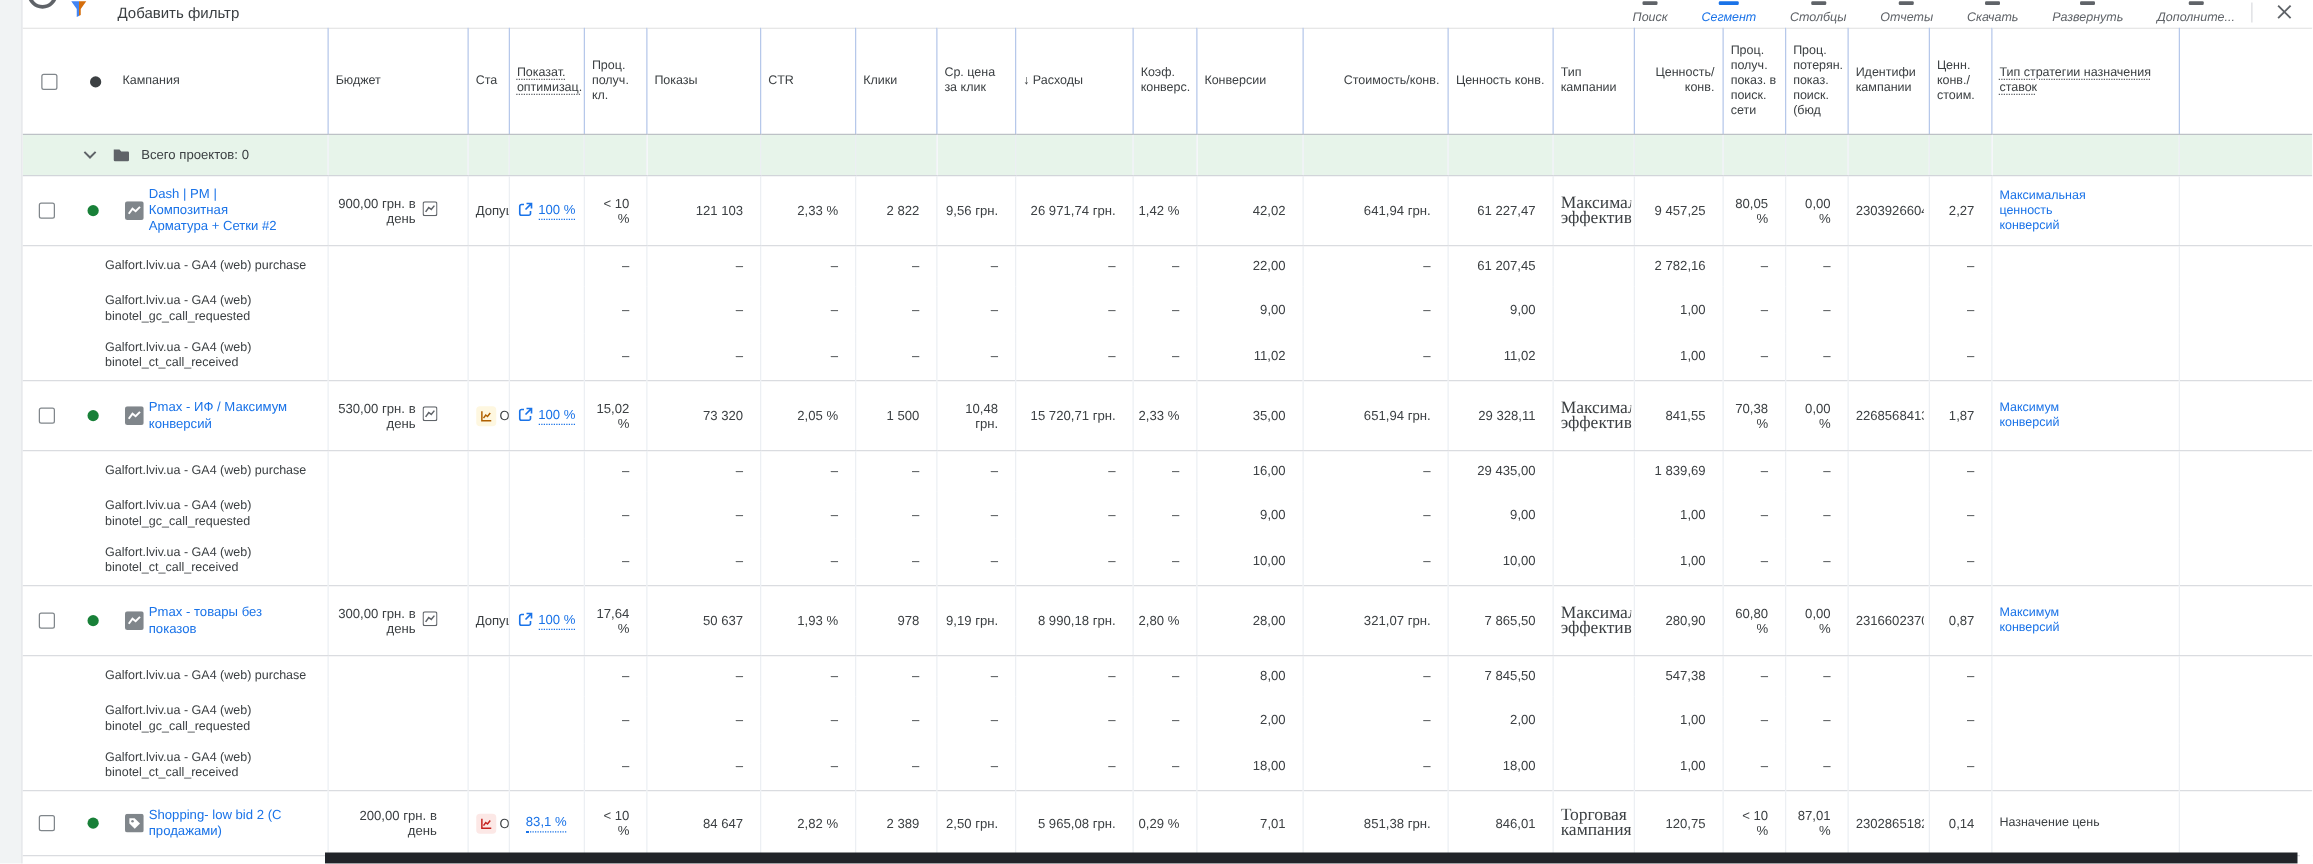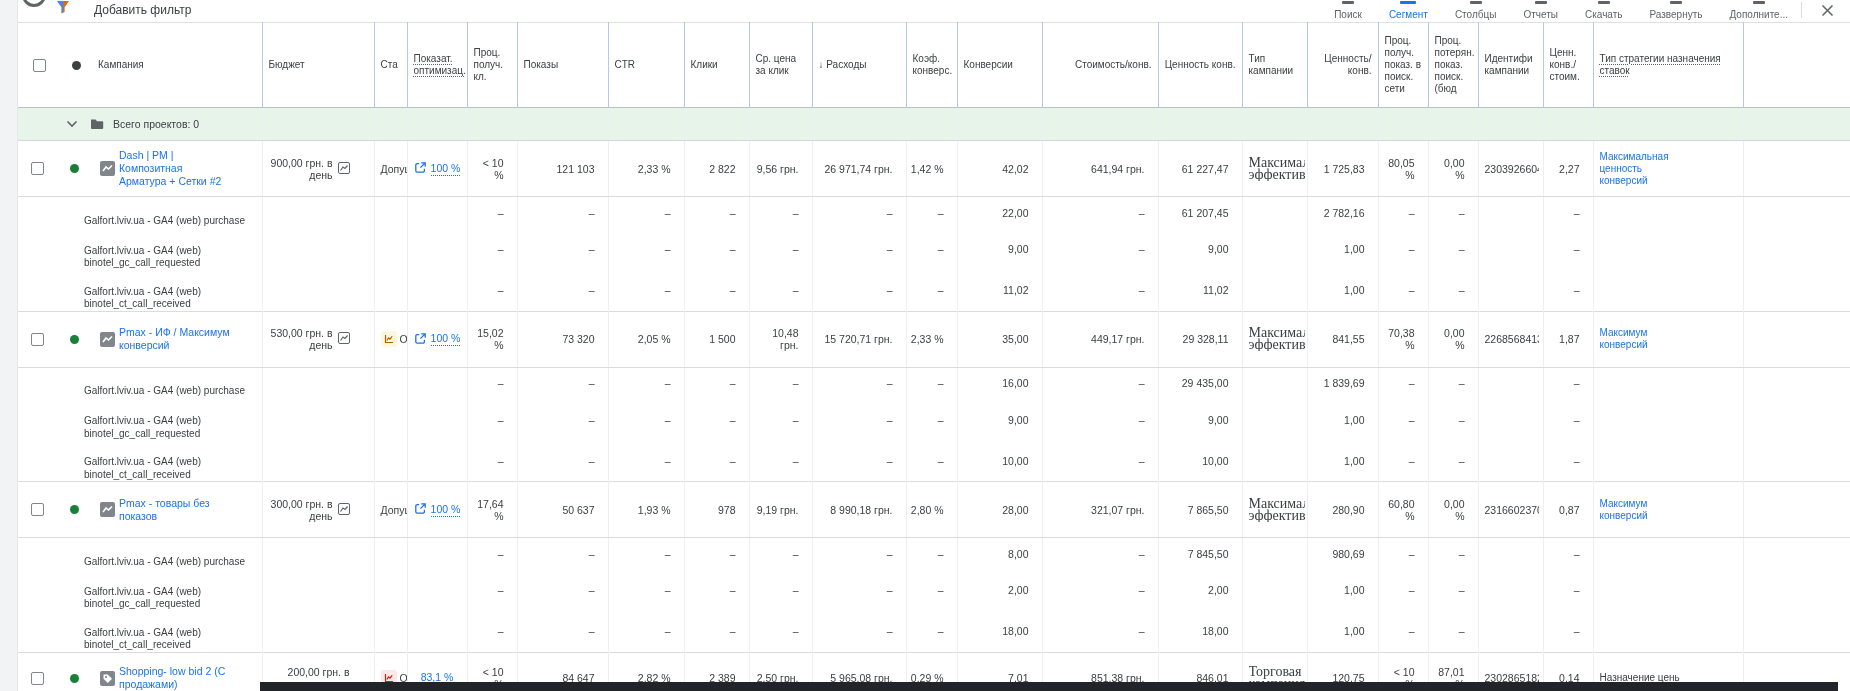--- a/index.html
+++ b/index.html
@@ -6,21 +6,21 @@
   .screen{position:relative;width:1850px;height:691px;background:#fff;overflow:hidden;
           font-family:"Liberation Sans",sans-serif;-webkit-font-smoothing:antialiased;}
   .left-strip{position:absolute;left:0;top:0;width:18px;height:691px;background:#f1f3f4;
           border-right:1px solid #e4e6e9;box-sizing:border-box;z-index:5;}
   
   .topbar{position:absolute;left:18px;top:0;right:0;height:22px;background:#fff;z-index:4;}
   .arc{position:absolute;left:4px;top:-17px;width:24px;height:24px;border-radius:50%;
        border:3px solid #5f6368;box-sizing:border-box;}
   .funnel{position:absolute;left:38px;top:0px;}
   .add-filter{position:absolute;left:76px;top:3px;font-size:12px;color:#3c4043;cursor:pointer;}
-  .tools{position:absolute;right:62px;top:1px;display:flex;gap:27px;align-items:flex-start;}
+  .tools{position:absolute;right:62px;top:1px;display:flex;gap:27px;align-items:flex-start;font-style:italic;}
   .tool{display:flex;flex-direction:column;align-items:center;gap:5px;cursor:pointer;}
   .tool .stub{width:12px;height:3px;background:#5f6368;border-radius:1px;}
   .tool.active .stub{background:#1a73e8;width:16px;}
   .tool-label{font-size:10px;color:#5f6368;white-space:nowrap;}
   .tool.active .tool-label{color:#1a73e8;}
   .tb-divider{position:absolute;right:48px;top:2px;width:1px;height:16px;background:#dadce0;}
   .close-btn{position:absolute;right:16px;top:3px;cursor:pointer;}
   
   table.grid{position:absolute;left:18px;top:22px;width:1832px;border-collapse:collapse;
              table-layout:fixed;z-index:1;}
@@ -42,21 +42,21 @@
   .total-wrap .chev{margin-left:44px;display:flex;cursor:pointer;}
   .total-wrap .folder{margin-left:12px;display:flex;}
   .total-label{margin-left:9px;font-size:10.5px;color:#3c4043;}
   .checkbox{width:11px;height:11px;border:1.5px solid #80868b;border-radius:2px;margin-left:9px;
             background:#fff;cursor:pointer;}
   .header-dot{width:9px;height:9px;background:#3c4043;border-radius:50%;margin-left:10px;}
   .dot-green{width:9px;height:9px;background:#188038;border-radius:50%;margin-left:10px;}
   .name-wrap{display:flex;align-items:center;gap:4px;padding-left:4px;}
   .camp-icon{flex:none;display:flex;}
   .camp-link{font-size:10.5px;color:#1a73e8;line-height:13px;max-width:112px;cursor:pointer;}
-  .sub-label{padding-left:62px;font-size:10px;color:#3c4043;line-height:12.5px;max-width:250px;margin-top:16px;}
+  .sub-label{padding-left:62px;font-size:10px;color:#3c4043;line-height:12.5px;max-width:250px;}
   .budget-wrap{display:flex;align-items:center;justify-content:flex-end;gap:5px;padding-right:11px;}
   .status-wrap{display:flex;align-items:center;gap:3px;padding-left:2px;white-space:nowrap;}
   .badge{width:16px;height:16px;border-radius:3px;display:flex;align-items:center;
          justify-content:center;flex:none;}
   .badge-yellow{background:#fef7e0;}
   .badge-red{background:#fce8e6;}
   .opt-wrap{display:inline-flex;align-items:center;gap:4px;}
   .opt-link{color:#1a73e8;border-bottom:1px dotted #1a73e8;padding-bottom:1px;cursor:pointer;
             font-size:10.5px;white-space:nowrap;}
   .type-clip{max-width:57px;overflow:hidden;line-height:12px;font-size:14px;white-space:normal;font-family:Liberation Serif, serif;}
@@ -272,21 +272,21 @@
           <td class="col-clicks d-r">2 822</td>
           <td class="col-avg_cpc d-r">9,56 грн.</td>
           <td class="col-cost d-r">26 971,74 грн.</td>
           <td class="col-conv_rate d-r">1,42 %</td>
           <td class="col-conversions d-r">42,02</td>
           <td class="col-cost_per_conv d-r">641,94 грн.</td>
           <td class="col-conv_value d-r">61 227,47</td>
           <td class="col-camp_type d-l">
             <div class="type-clip">Максимальн эффективно</div>
           </td>
-          <td class="col-value_per_conv d-r">1 725,83</td>
+          <td class="col-value_per_conv d-r">9 457,25</td>
           <td class="col-search_is d-r">80,05 %</td>
           <td class="col-search_lost d-r">0,00 %</td>
           <td class="col-camp_id d-l">
             <div class="id-clip">23039266042</div>
           </td>
           <td class="col-value_cost d-r">2,27</td>
           <td class="col-bid_strategy d-l">
             <div class="bs link">Максимальная ценность конверсий</div>
           </td>
           <td class="col-filler"></td>
@@ -415,21 +415,21 @@
               <span class="opt-link">100 %</span>
             </span></td>
           <td class="col-click_share d-r">15,02 %</td>
           <td class="col-impressions d-r">73 320</td>
           <td class="col-ctr d-r">2,05 %</td>
           <td class="col-clicks d-r">1 500</td>
           <td class="col-avg_cpc d-r">10,48 грн.</td>
           <td class="col-cost d-r">15 720,71 грн.</td>
           <td class="col-conv_rate d-r">2,33 %</td>
           <td class="col-conversions d-r">35,00</td>
-          <td class="col-cost_per_conv d-r">449,17 грн.</td>
+          <td class="col-cost_per_conv d-r">651,94 грн.</td>
           <td class="col-conv_value d-r">29 328,11</td>
           <td class="col-camp_type d-l">
             <div class="type-clip">Максимальн эффективно</div>
           </td>
           <td class="col-value_per_conv d-r">841,55</td>
           <td class="col-search_is d-r">70,38 %</td>
           <td class="col-search_lost d-r">0,00 %</td>
           <td class="col-camp_id d-l">
             <div class="id-clip">22685684132</div>
           </td>
@@ -592,21 +592,21 @@
           <td class="col-impressions d-r">–</td>
           <td class="col-ctr d-r">–</td>
           <td class="col-clicks d-r">–</td>
           <td class="col-avg_cpc d-r">–</td>
           <td class="col-cost d-r">–</td>
           <td class="col-conv_rate d-r">–</td>
           <td class="col-conversions d-r">8,00</td>
           <td class="col-cost_per_conv d-r">–</td>
           <td class="col-conv_value d-r">7 845,50</td>
           <td class="col-camp_type d-l"></td>
-          <td class="col-value_per_conv d-r">980,69</td>
+          <td class="col-value_per_conv d-r">547,38</td>
           <td class="col-search_is d-r">–</td>
           <td class="col-search_lost d-r">–</td>
           <td class="col-camp_id d-l"></td>
           <td class="col-value_cost d-r">–</td>
           <td class="col-bid_strategy d-l"></td>
           <td class="col-filler"></td>
         </tr>
         <tr class="sub-row" style="height: 38px;">
           <td colspan="3" class="col-name">
             <div class="sub-label">Galfort.lviv.ua - GA4 (web) binotel_gc_call_requested</div>

